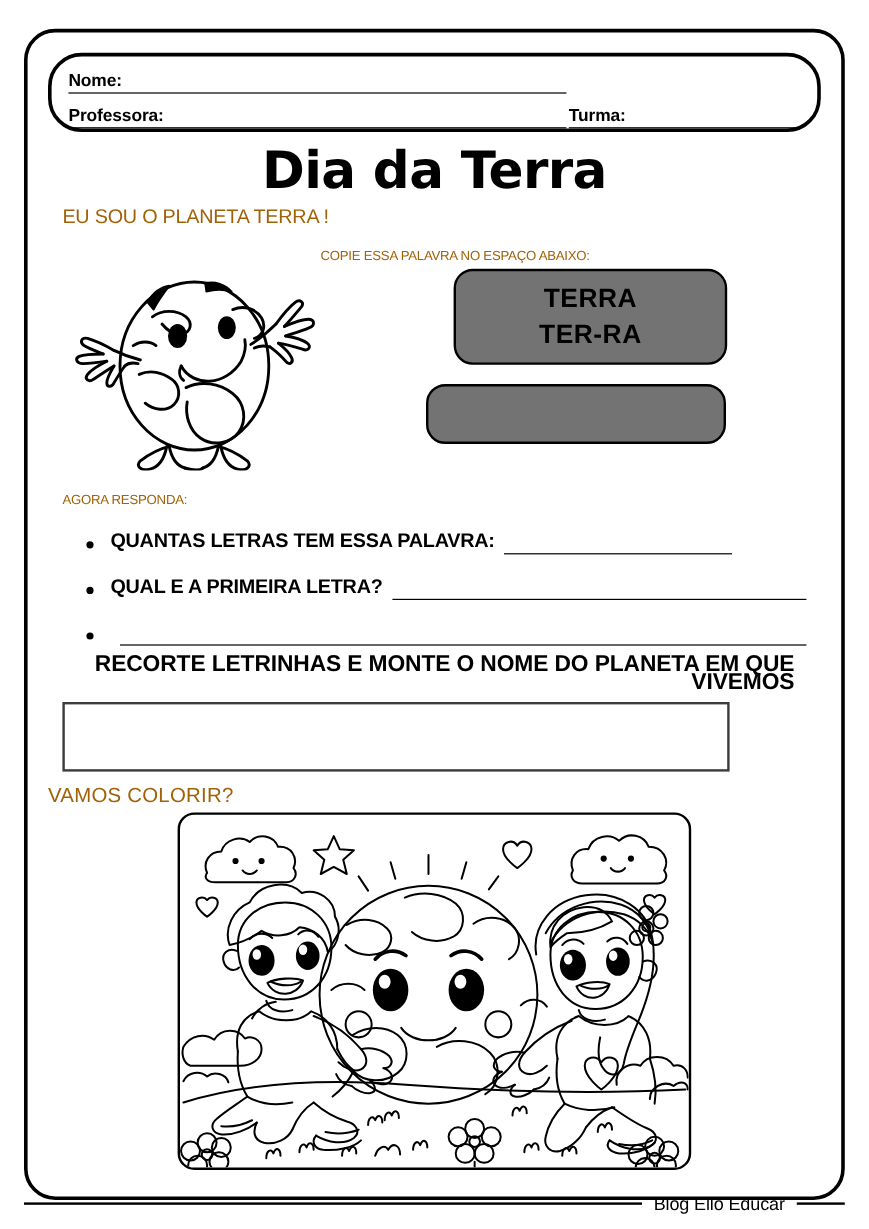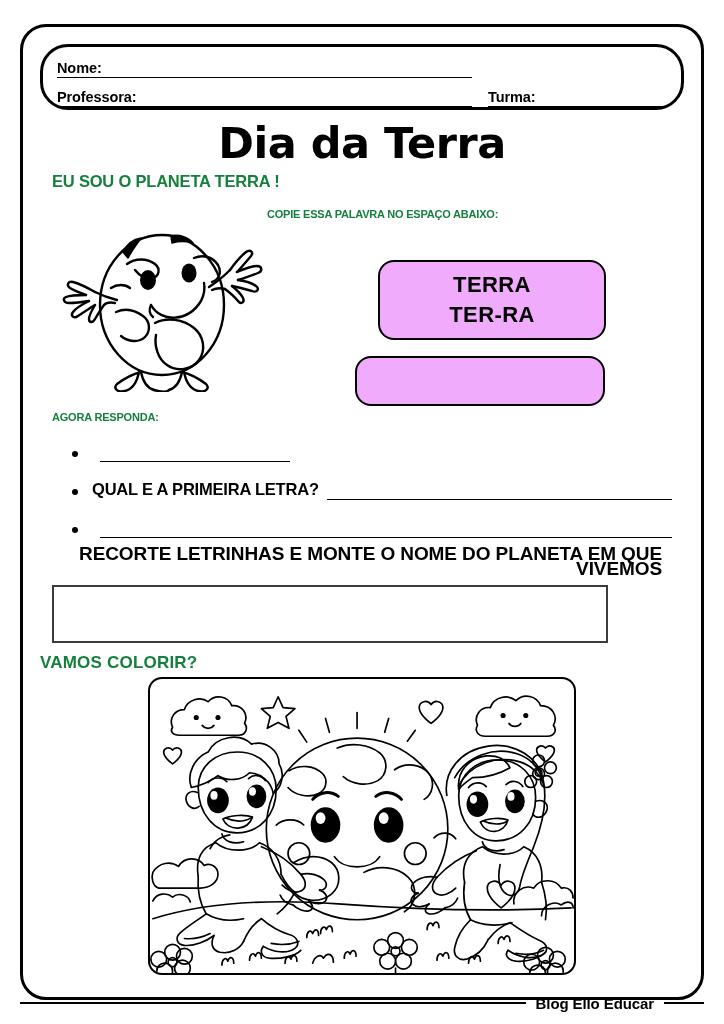--- a/index.html
+++ b/index.html
@@ -62,21 +62,21 @@
     font-size: 14.5px;
     font-weight: bold;
     line-height: 15px;
     padding-bottom: 1px;
     white-space: nowrap;
     letter-spacing: -0.1px;
   }
   .field.name-field   { flex: 0 0 415px; }
   .field.date-field   { flex: 1 1 auto; margin-left: 6px; }
   .field.teacher-field{ flex: 0 0 415px; }
-  .field.class-field  { flex: 1 1 auto; margin-left: 16px; }
+  .field.class-field  { flex: 1 1 auto; margin-left: 2px; }
 
   .date-slashes {
     font-size: 14.5px;
     font-weight: bold;
     padding-bottom: 1px;
     padding-left: 12px;
     letter-spacing: 26px;
   }
 
   
@@ -89,22 +89,22 @@
     font-size: 43px;
     font-weight: bold;
     letter-spacing: -0.5px;
     line-height: 50px;
     font-family: "DejaVu Sans", sans-serif;
   }
 
   
   .txt {
     position: absolute;
-    font-weight: bold;
-    color: #15803d;
+    font-weight: normal;
+    color: #a16207;
     white-space: nowrap;
   }
   .lbl-eusou {
     left: 52px;
     top: 172px;
     font-size: 16.5px;
     letter-spacing: -0.2px;
   }
   .lbl-copie {
     left: 267px;
@@ -136,22 +136,21 @@
     letter-spacing: -0.1px;
     text-align: right;
   }
 
   
   .word-box {
     position: absolute;
     border: 2.4px solid #000;
     border-radius: 16px;
     box-sizing: border-box;
-    background: #f0abfc;
-    margin-top: 36px;
+    background: #737373;
   }
   .word-box-filled {
     left: 378px;
     top: 224px;
     width: 228px;
     height: 80px;
     display: flex;
     flex-direction: column;
     align-items: center;
     justify-content: center;
@@ -246,21 +245,21 @@
     justify-content: flex-end;
   }
   .footer-rule-left {
     flex: 1 1 auto;
     height: 0;
     border-top: 2.6px solid #000;
     margin-right: 10px;
   }
   .footer-text {
     font-size: 15px;
-    font-weight: bold;
+    font-weight: normal;
     white-space: nowrap;
     letter-spacing: -0.1px;
   }
   .footer-rule-right {
     flex: 0 0 40px;
     height: 0;
     border-top: 2.6px solid #000;
     margin-left: 10px;
   }
 
@@ -355,20 +354,21 @@
 </div>
 
 <div class="word-box word-box-empty"></div>
 
 <div class="txt lbl-agora">AGORA RESPONDA:</div>
 
 <div class="question-list">
 
   <div class="question-item q1">
     <span class="bullet"></span>
+    <span class="question-text">QUANTAS LETRAS TEM ESSA PALAVRA:</span>
     <span class="answer-line"></span>
   </div>
 
   <div class="question-item q2">
     <span class="bullet"></span>
     <span class="question-text">QUAL E A PRIMEIRA LETRA?</span>
     <span class="answer-line"></span>
   </div>
 
   <div class="question-item q3">

